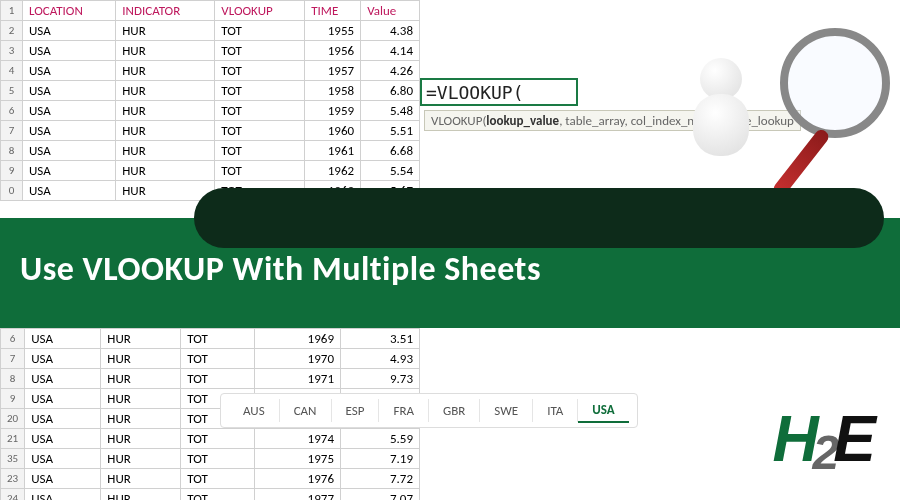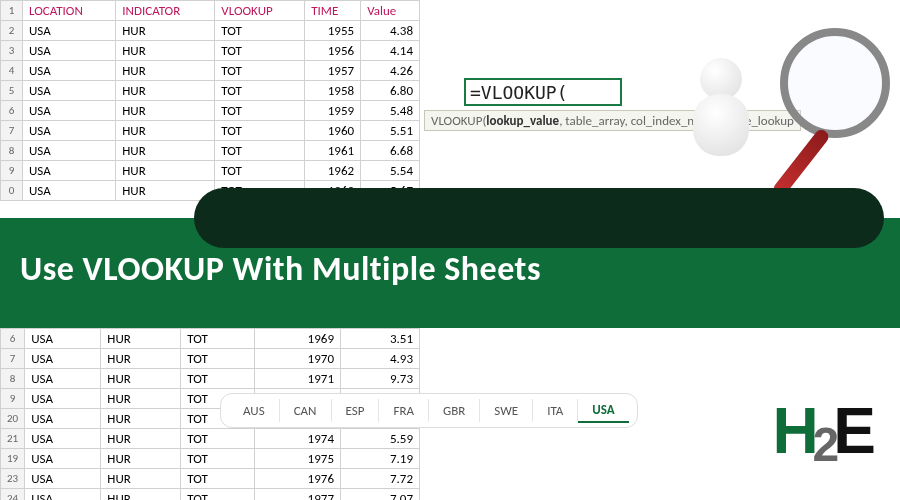--- a/index.html
+++ b/index.html
@@ -34,21 +34,21 @@
 .num { text-align: right; }
 .tabs {
   position: absolute;
   left: 220px;
   top: 393px;
   background: #fff;
   display: flex;
   align-items: center;
   padding: 4px 8px;
   border: 1px solid #ddd;
-  border-radius: 12px;
+  border-radius: 4px;
   font-size: 13px;
   z-index: 5;
 }
 .tab {
   padding: 4px 14px;
   color: #555;
   cursor: pointer;
   border-right: 1px solid #e5e5e5;
 }
 .tab:last-child { border-right: none; }
@@ -62,21 +62,20 @@
   left: 420px;
   top: 78px;
   width: 158px;
   height: 28px;
   border: 2px solid #1a7a44;
   background: #fff;
   font-size: 18px;
   padding: 2px 4px;
   font-family: Consolas, monospace;
   color: #222;
-  margin-left: 44px;
 }
 .tooltip {
   position: absolute;
   left: 424px;
   top: 110px;
   background: #f5f5ef;
   border: 1px solid #c8c8b8;
   font-size: 13px;
   padding: 2px 6px;
   color: #666;
@@ -155,23 +154,24 @@
   width: 56px;
   height: 62px;
   background: radial-gradient(circle at 40% 30%, #fff, #ddd);
   border-radius: 26px;
   margin-top: -6px;
   margin-left: -7px;
 }
 .logo {
   position: absolute;
   right: 30px;
-  bottom: 28px;
+  bottom: 20px;
   font-size: 64px;
   font-weight: 900;
+  font-style: italic;
   font-family: Arial Black, Arial, sans-serif;
   letter-spacing: -6px;
   z-index: 6;
 }
 .logo .h { color: #0f6d3a; }
 .logo .two { color: #666; font-size: 48px; vertical-align: -8px; }
 .logo .e { color: #111; }
 </style>
 </head>
 <body>
@@ -330,21 +330,21 @@
         </tr>
     <tr>
           <td class="rownum">21</td>
           <td>USA</td>
           <td>HUR</td>
           <td>TOT</td>
           <td class="num">1974</td>
           <td class="num">5.59</td>
         </tr>
     <tr>
-          <td class="rownum">19</td>
+          <td class="rownum">35</td>
           <td>USA</td>
           <td>HUR</td>
           <td>TOT</td>
           <td class="num">1975</td>
           <td class="num">7.19</td>
         </tr>
     <tr>
           <td class="rownum">23</td>
           <td>USA</td>
           <td>HUR</td>

